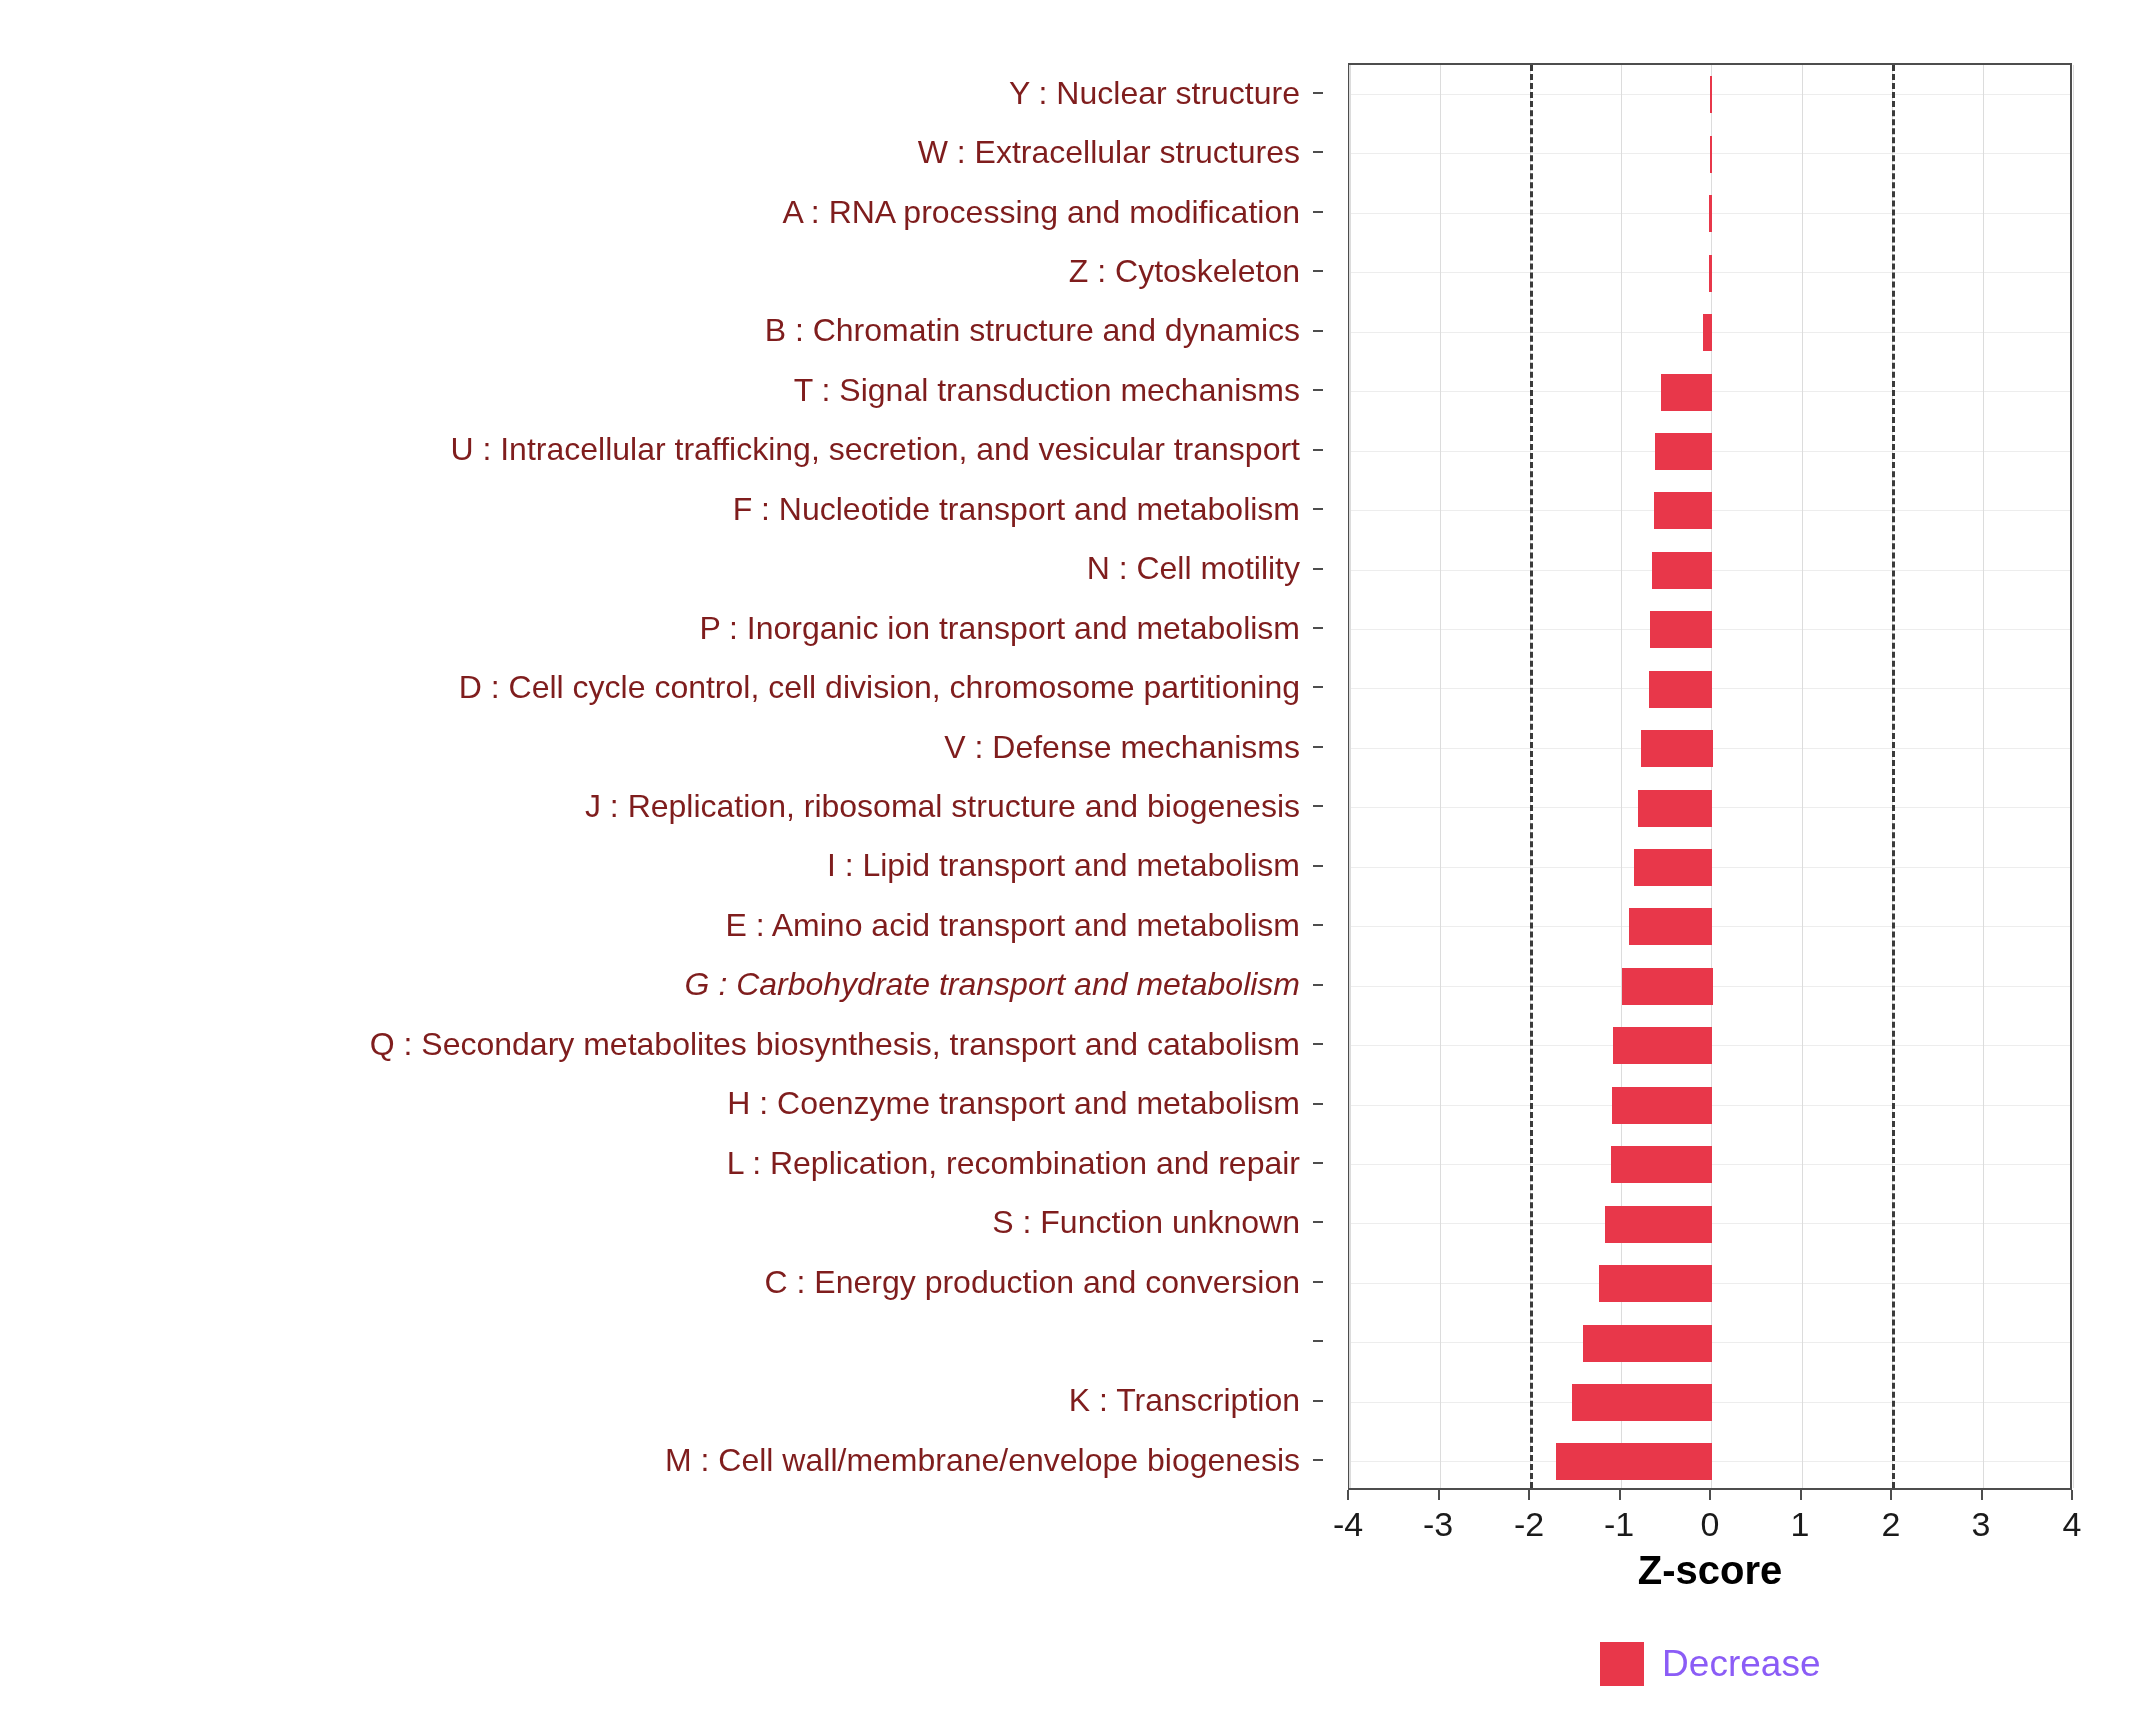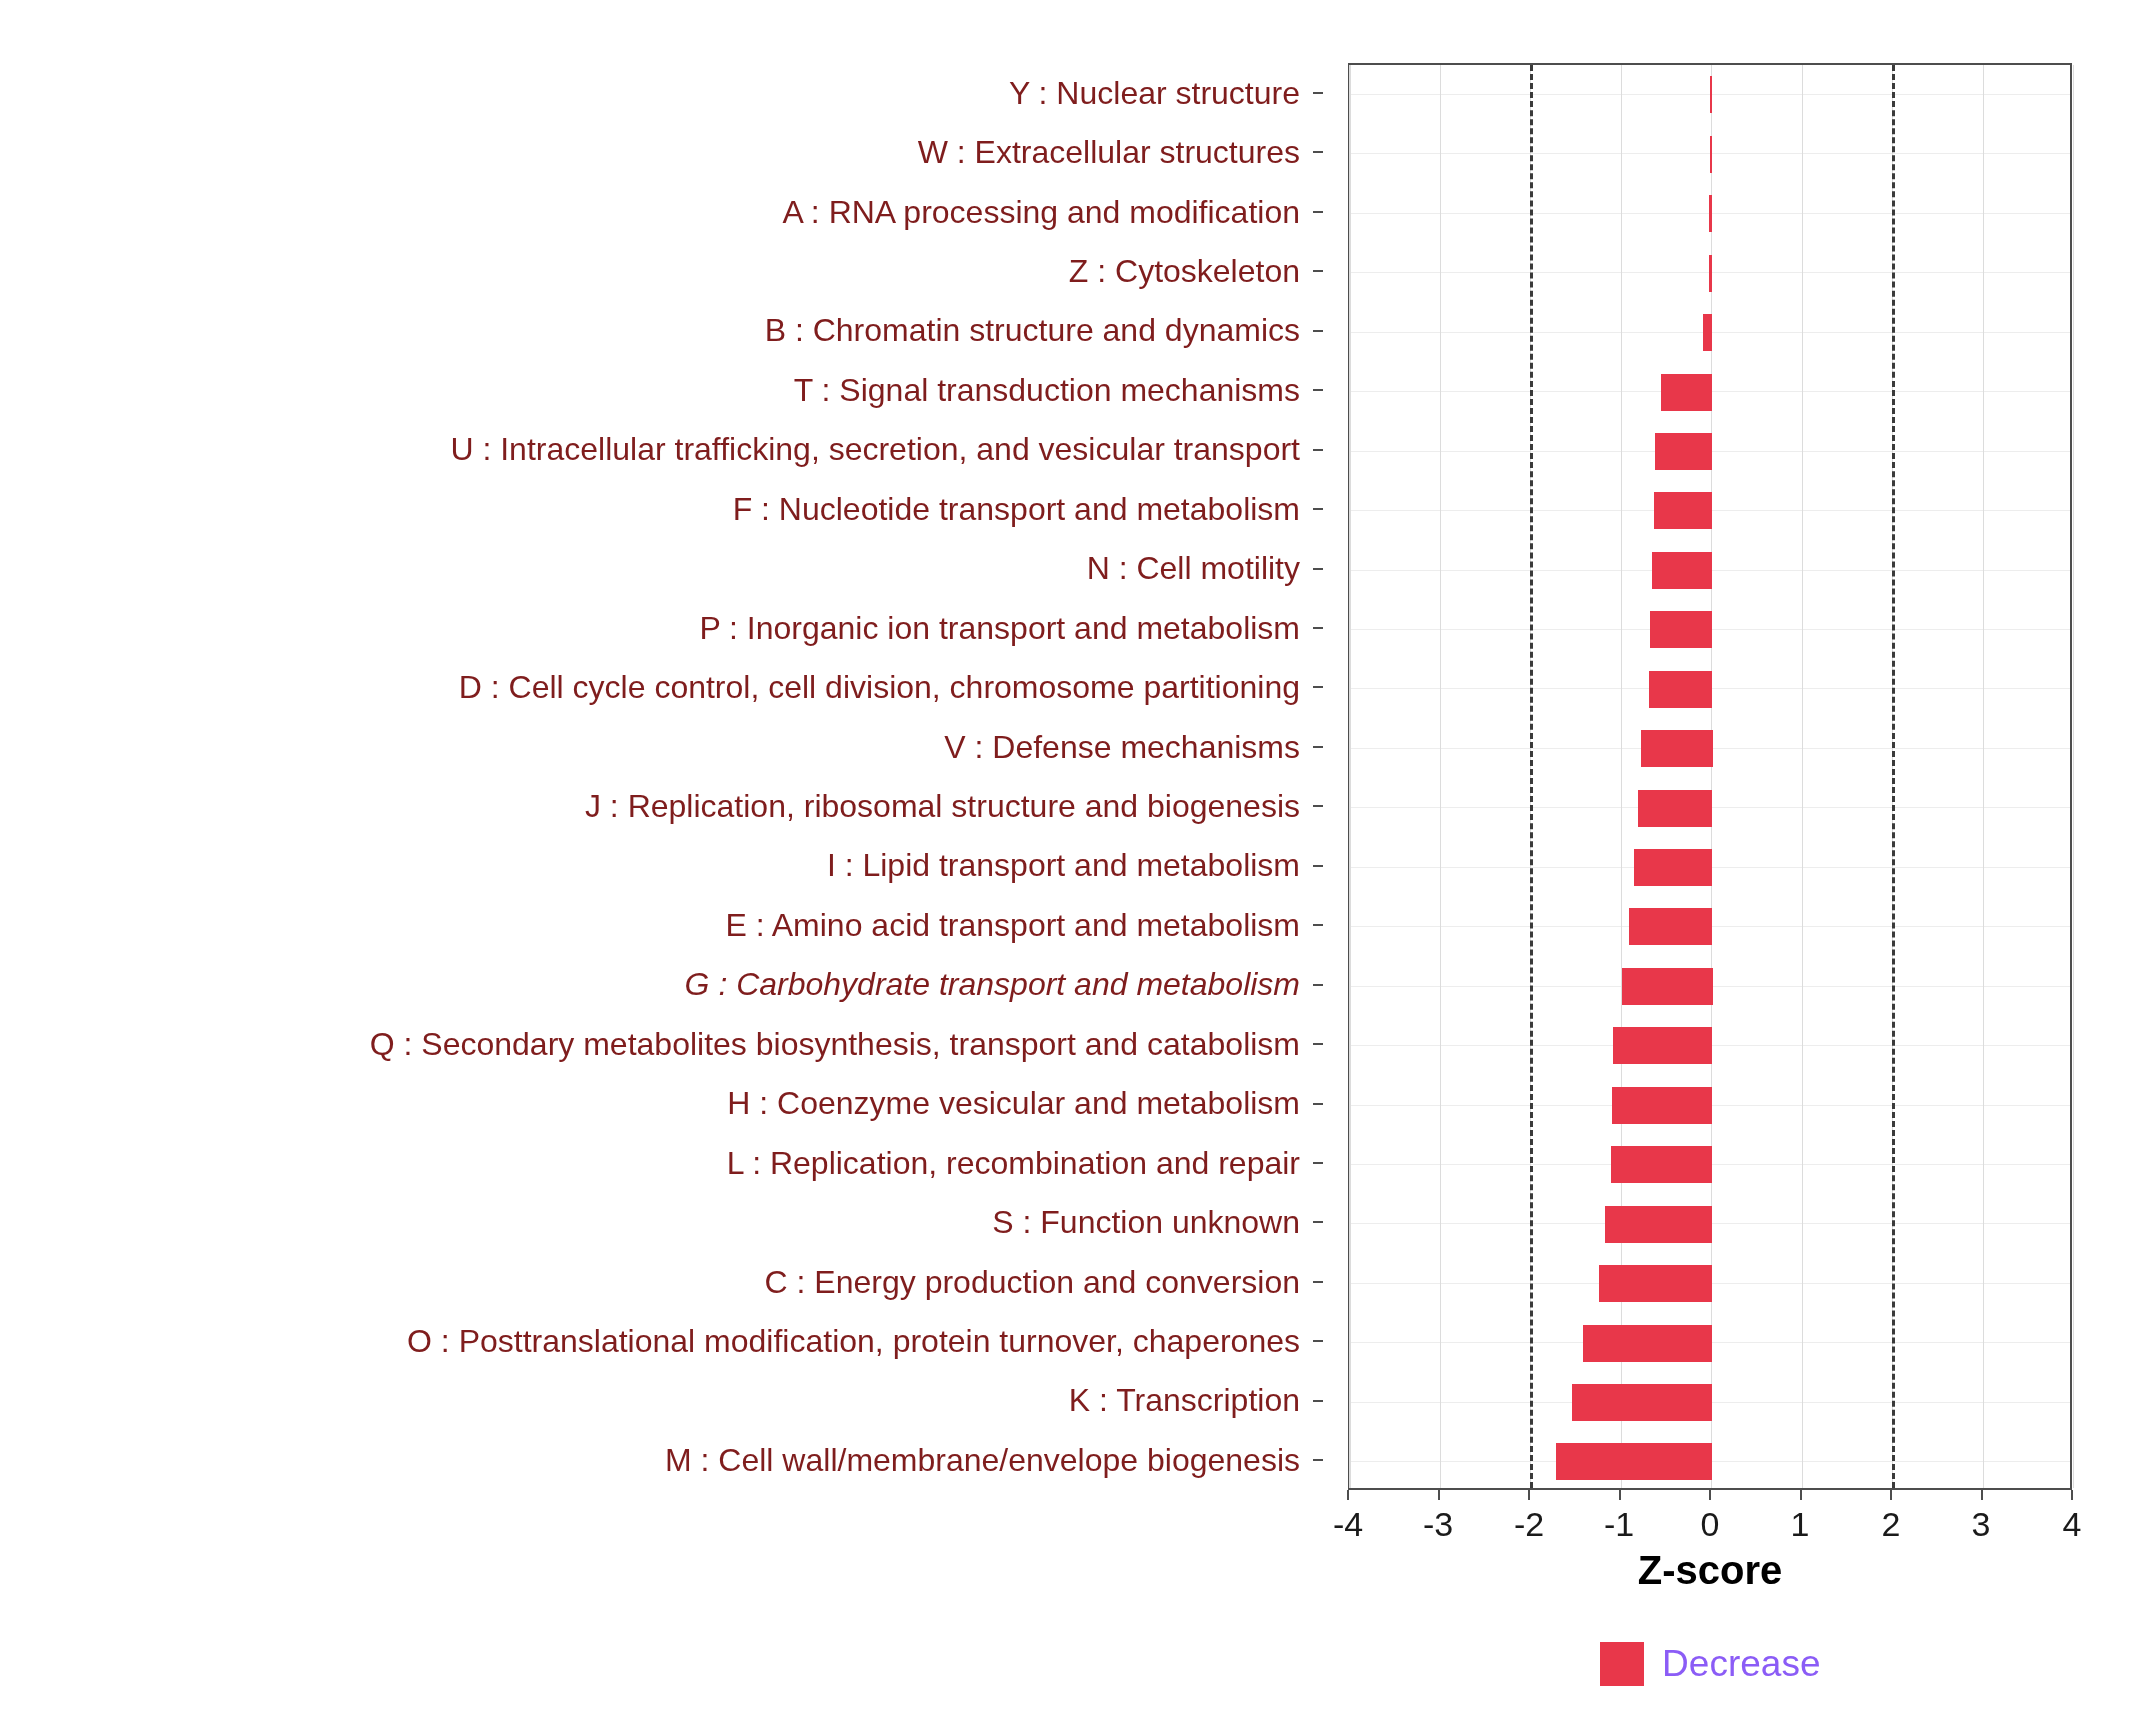--- a/index.html
+++ b/index.html
@@ -167,29 +167,28 @@
         <div class="ylabel" style="top: 743px; right: 23px;">J : Replication, ribosomal structure and biogenesis</div>
         <div class="ytick" style="left: 1313px; top: 742px;"></div>
         <div class="ylabel" style="top: 802px; right: 23px;">I : Lipid transport and metabolism</div>
         <div class="ytick" style="left: 1313px; top: 802px;"></div>
         <div class="ylabel" style="top: 862px; right: 23px;">E : Amino acid transport and metabolism</div>
         <div class="ytick" style="left: 1313px; top: 861px;"></div>
         <div class="ylabel" style="top: 921px; right: 23px; font-style: italic;">G : Carbohydrate transport and metabolism</div>
         <div class="ytick" style="left: 1313px; top: 921px;"></div>
         <div class="ylabel" style="top: 981px; right: 23px;">Q : Secondary metabolites biosynthesis, transport and catabolism</div>
         <div class="ytick" style="left: 1313px; top: 980px;"></div>
-        <div class="ylabel" style="top: 1040px; right: 23px;">H : Coenzyme vesicular and metabolism</div>
+        <div class="ylabel" style="top: 1040px; right: 23px;">H : Coenzyme transport and metabolism</div>
         <div class="ytick" style="left: 1313px; top: 1040px;"></div>
         <div class="ylabel" style="top: 1100px; right: 23px;">L : Replication, recombination and repair</div>
         <div class="ytick" style="left: 1313px; top: 1099px;"></div>
         <div class="ylabel" style="top: 1159px; right: 23px;">S : Function unknown</div>
         <div class="ytick" style="left: 1313px; top: 1158px;"></div>
         <div class="ylabel" style="top: 1219px; right: 23px;">C : Energy production and conversion</div>
         <div class="ytick" style="left: 1313px; top: 1218px;"></div>
-        <div class="ylabel" style="top: 1278px; right: 23px;">O : Posttranslational modification, protein turnover, chaperones</div>
         <div class="ytick" style="left: 1313px; top: 1277px;"></div>
         <div class="ylabel" style="top: 1337px; right: 23px;">K : Transcription</div>
         <div class="ytick" style="left: 1313px; top: 1337px;"></div>
         <div class="ylabel" style="top: 1397px; right: 23px;">M : Cell wall/membrane/envelope biogenesis</div>
         <div class="ytick" style="left: 1313px; top: 1396px;"></div>
       </div>
 
     <div id="panel">
         <div class="hgrid" style="top: 29px;"></div>
         <div class="hgrid" style="top: 88px;"></div>

